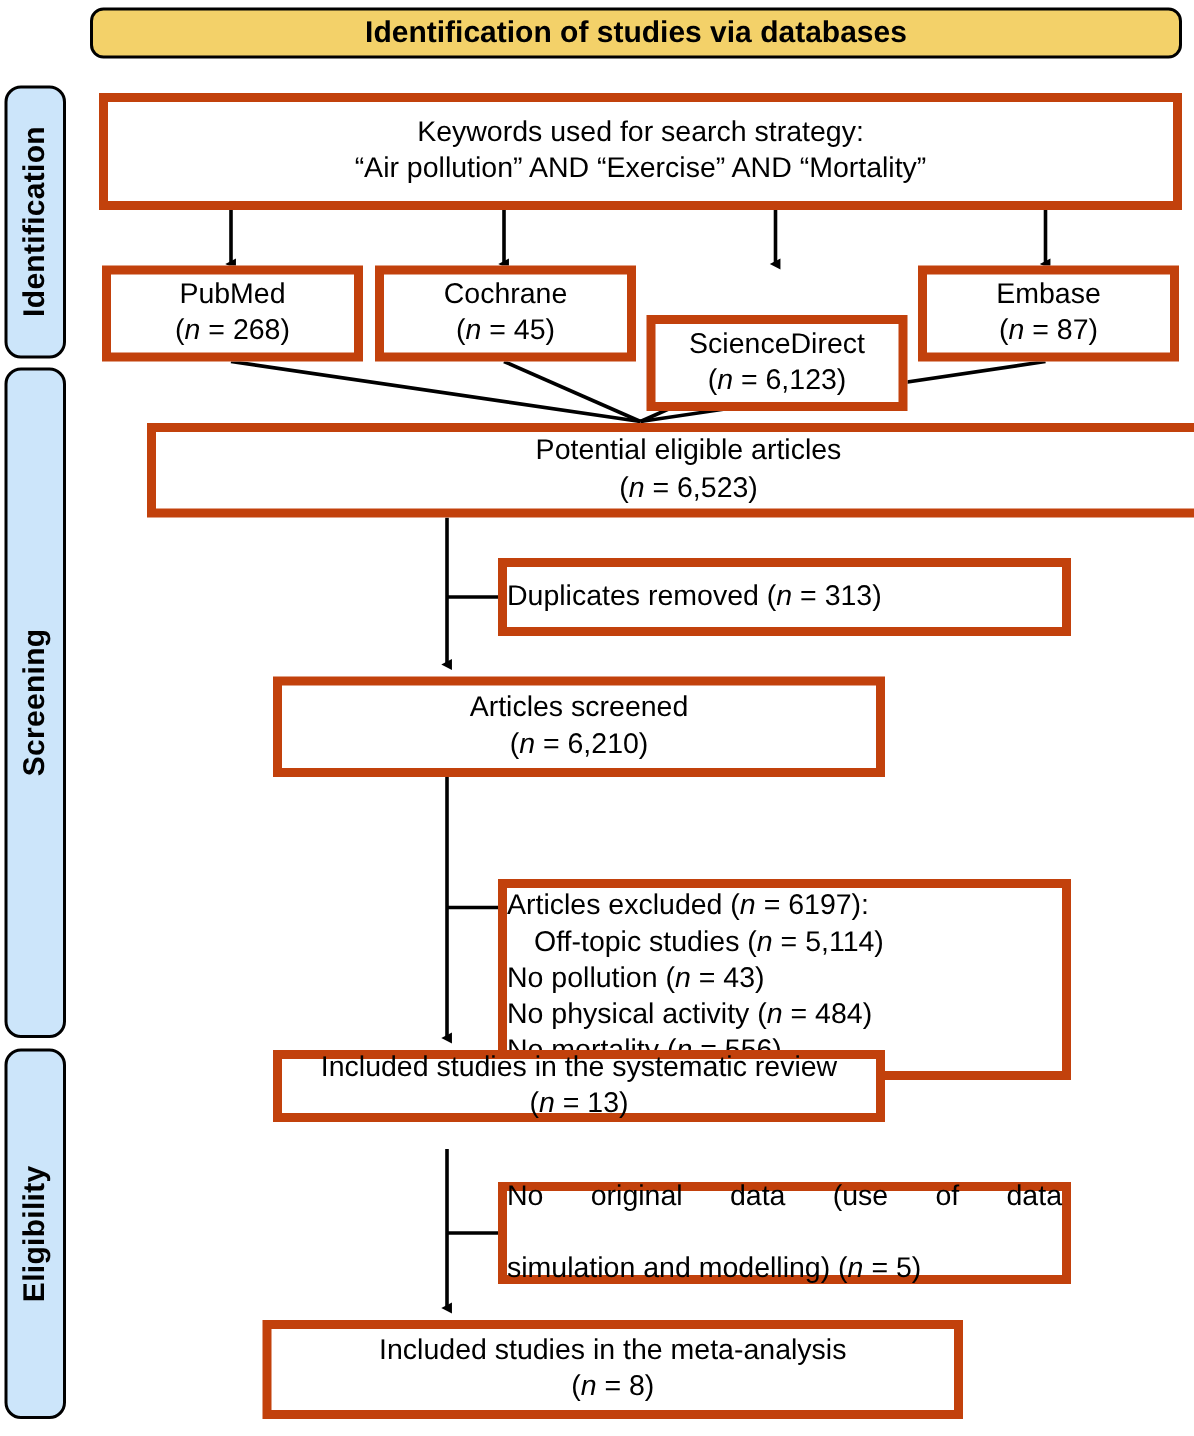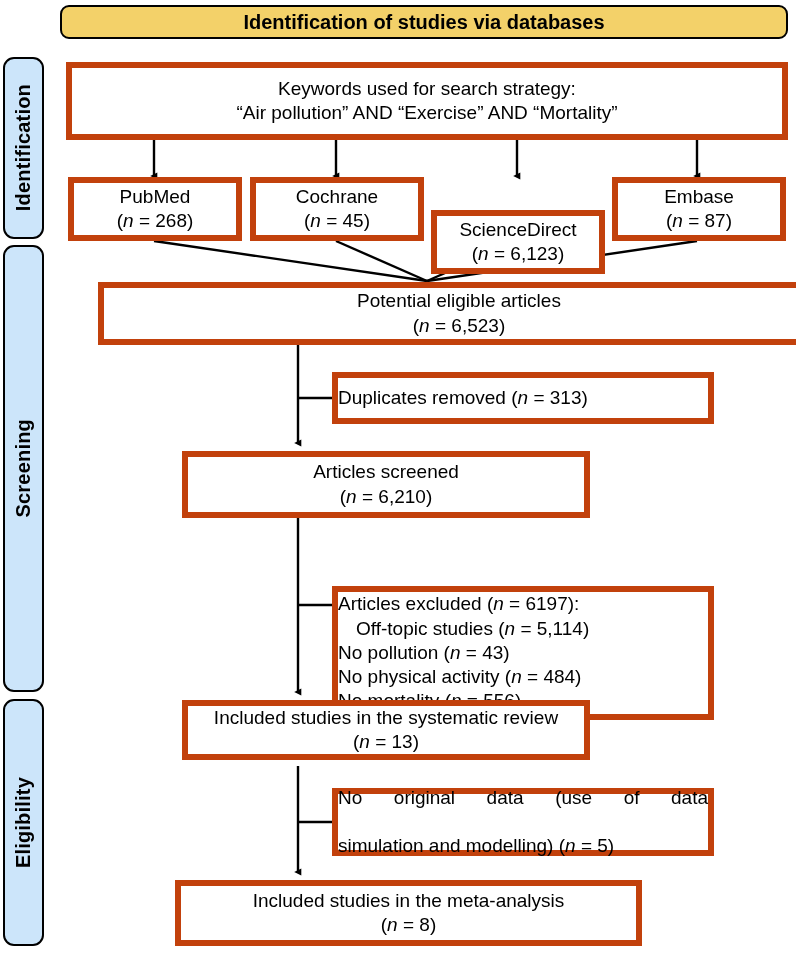--- a/index.html
+++ b/index.html
@@ -168,21 +168,21 @@
   </div>
 
   <div class="node left-align" style="left:332px; top:538px; width:382px; height:134px;margin-top:48px;">
     <span class="line"><span>Articles excluded (</span><span class="ital">n</span><span> = 6197):</span></span>
     <span class="line indent"><span>Off-topic studies (</span><span class="ital">n</span><span> = 5,114)</span></span>
     <span class="line"><span>No pollution (</span><span class="ital">n</span><span> = 43)</span></span>
     <span class="line"><span>No physical activity (</span><span class="ital">n</span><span> = 484)</span></span>
     <span class="line"><span>No mortality (</span><span class="ital">n</span><span> = 556)</span></span>
   </div>
 
-  <div class="node" style="left:182px; top:700px; width:408px; height:60px;">
+  <div class="node" style="left:182px; top:700px; width:408px; height:48px;">
     <span class="line">Included studies in the systematic review</span>
     <span class="line"><span>(</span><span class="ital">n</span><span> = 13)</span></span>
   </div>
 
   <div class="node left-align" style="left:332px; top:788px; width:382px; height:68px;gap:24px;">
     <span class="line just">No original data (use of data</span>
     <span class="line"><span>simulation and modelling) (</span><span class="ital">n</span><span> = 5)</span></span>
   </div>
 
   <div class="node" style="left:175px; top:880px; width:467px; height:66px;">

